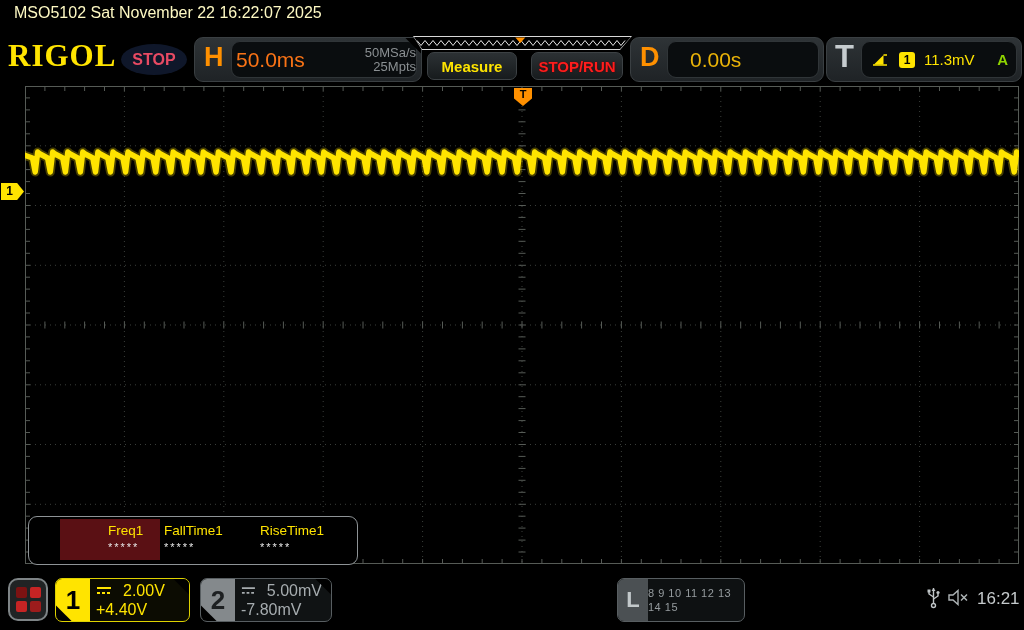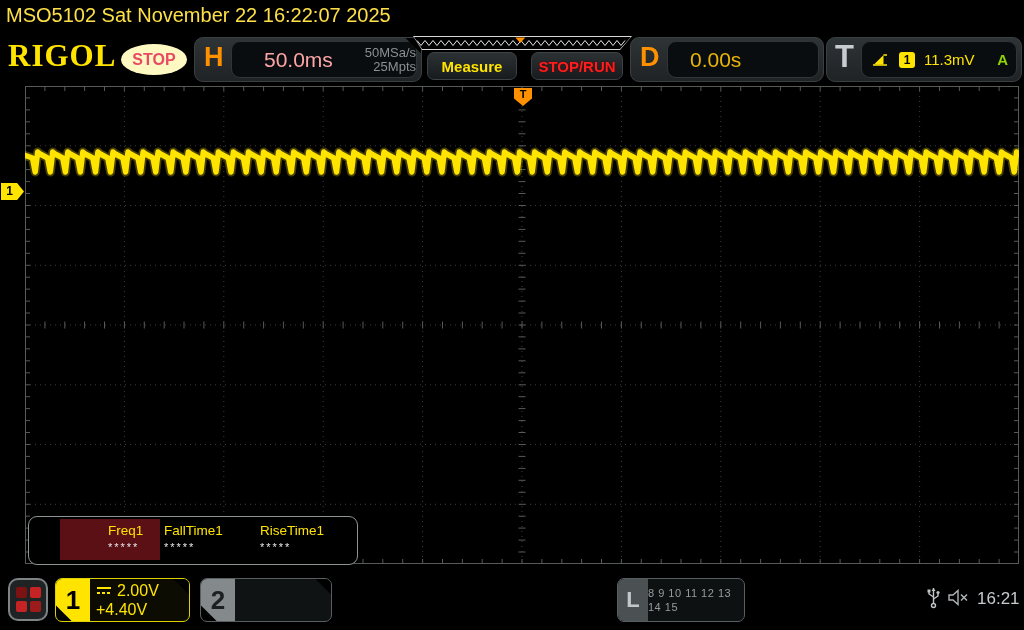--- a/index.html
+++ b/index.html
@@ -1,38 +1,38 @@
 <!DOCTYPE html>
 <html style="--yellow: #ffe400; --orange: #ff9000; --stopred: #e84a63; --runred: #ff1d1d; --green: #8fd400; --graytext: #8b9093; --meashl: #5a1014;"><head>
 <meta charset="utf-8">
 <style>
   html,body{margin:0;padding:0;background:#000;}
   #screen{position:relative;width:1024px;height:630px;background:#000;overflow:hidden;
           font-family:"Liberation Sans",sans-serif;}
 
   
-  .titlebar{position:absolute;left:6px;top:4px;color:#fde047;font-size:20px;}
+  .titlebar{position:absolute;left:14px;top:4px;color:#fef9c3;font-size:16px;}
 
   
   .logo{position:absolute;left:8px;top:38px;color:var(--yellow);
         font-family:"Liberation Serif",serif;font-weight:bold;font-size:31px;letter-spacing:1px;}
-  .stop-badge{position:absolute;left:121px;top:44px;width:66px;height:31px;background:#fef9c3;
+  .stop-badge{position:absolute;left:121px;top:44px;width:66px;height:31px;background:#0f172a;
         border-radius:50%;display:flex;align-items:center;justify-content:center;
         color:var(--stopred);font-weight:bold;font-size:16px;}
   .tab{position:absolute;top:37px;height:43px;background:linear-gradient(#2e3336,#1f2326);
        border:1px solid #3a3f42;border-radius:9px;overflow:hidden;}
   .tab .biglabel{position:absolute;left:9px;top:4px;font-weight:bold;font-size:27px;color:var(--orange);}
   .tab .inset{position:absolute;left:36px;right:4px;top:3px;bottom:3px;background:#0a0d0f;
        border:1px solid #303538;border-radius:9px;display:flex;align-items:center;}
   .corner-cut{position:absolute;width:22px;height:22px;background:#000;transform:rotate(45deg);}
   .cut-tr{top:-11px;right:-11px;}
   .cut-bl{bottom:-11px;left:-11px;}
 
   #h-tab{left:194px;width:226px;}
-  #h-tab .timebase{color:#fca5a5;font-size:21px;margin-left:32px;}
+  #h-tab .timebase{color:#f97316;font-size:21px;margin-left:4px;}
   #h-tab .acqstack{margin-left:auto;margin-right:0;text-align:right;color:var(--graytext);
         font-size:13px;line-height:14px;}
 
   #preview-strip{position:absolute;left:413px;top:36px;width:219px;height:14px;background:#d8d8d8;
         clip-path:polygon(0 0,100% 0,calc(100% - 12px) 100%,9px 100%);}
   #preview-strip .inner{position:absolute;inset:1px;background:#000;
         clip-path:polygon(0 0,100% 0,calc(100% - 11px) 100%,8px 100%);}
   #preview-strip svg{position:absolute;left:0;top:0;}
 
   .toolbtn{position:absolute;top:52px;height:26px;background:linear-gradient(#2c3134,#171b1d);
@@ -79,21 +79,21 @@
   #menu-btn{position:absolute;left:8px;top:578px;width:40px;height:43px;background:#202324;
         border:2px solid #7e8486;border-radius:10px;box-sizing:border-box;
         display:grid;grid-template-columns:11px 11px;grid-template-rows:11px 11px;gap:3px;
         align-content:center;justify-content:center;}
   #menu-btn span{border-radius:2px;}
   .chblock{position:absolute;top:578px;height:44px;border-radius:7px;overflow:hidden;box-sizing:border-box;}
   .chblock .chtab{position:absolute;left:0;top:0;bottom:0;width:34px;display:flex;
         align-items:center;justify-content:center;font-weight:bold;font-size:26px;}
   .chblock .chvals{position:absolute;left:34px;right:0;top:0;bottom:0;padding:2px 9px 2px 6px;
         display:flex;flex-direction:column;justify-content:center;font-size:16px;line-height:19px;}
-  .row-scale{display:flex;align-items:center;gap:5px;}
+  .row-scale{display:flex;align-items:center;gap:11px;}
   .row-offset{}
   #ch1-block{left:55px;width:135px;border:1.5px solid #ded200;background:#0c0c02;}
   #ch1-block .chtab{background:var(--yellow);color:#000;}
   #ch1-block .chvals{color:var(--yellow);}
   #ch2-block{left:200px;width:132px;border:1.5px solid #585e61;background:#101314;}
   #ch2-block .chtab{background:#84898c;color:#1d2022;}
   #ch2-block .chvals{color:#a6acaf;}
 
   #la-block{position:absolute;left:617px;top:578px;width:128px;height:44px;border:1.5px solid #585e61;
         background:#0e1112;border-radius:7px;overflow:hidden;box-sizing:border-box;}
@@ -496,20 +496,30 @@
         <span>2.00V</span>
       </div>
       <div class="row-offset">+4.40V</div>
     </div>
     <span class="corner-cut cut-tr"></span>
     <span class="corner-cut cut-bl"></span>
   </div>
 
   <div class="chblock" id="ch2-block">
     <div class="chtab">2</div>
+    <div class="chvals">
+      <div class="row-scale">
+        <svg width="16" height="9" viewBox="0 0 16 9">
+          <line x1="1" y1="2" x2="15" y2="2" stroke="currentColor" stroke-width="2"></line>
+          <line x1="1" y1="7" x2="15" y2="7" stroke="currentColor" stroke-width="2" stroke-dasharray="3 2"></line>
+        </svg>
+        <span>5.00mV</span>
+      </div>
+      <div class="row-offset">-7.80mV</div>
+    </div>
     <span class="corner-cut cut-tr"></span>
     <span class="corner-cut cut-bl"></span>
   </div>
 
   <div id="la-block">
     <div class="chtab">L</div>
     <div class="larows">
       <div class="larow2">8 9 10 11 12 13 14 15</div>
     </div>
   </div>

